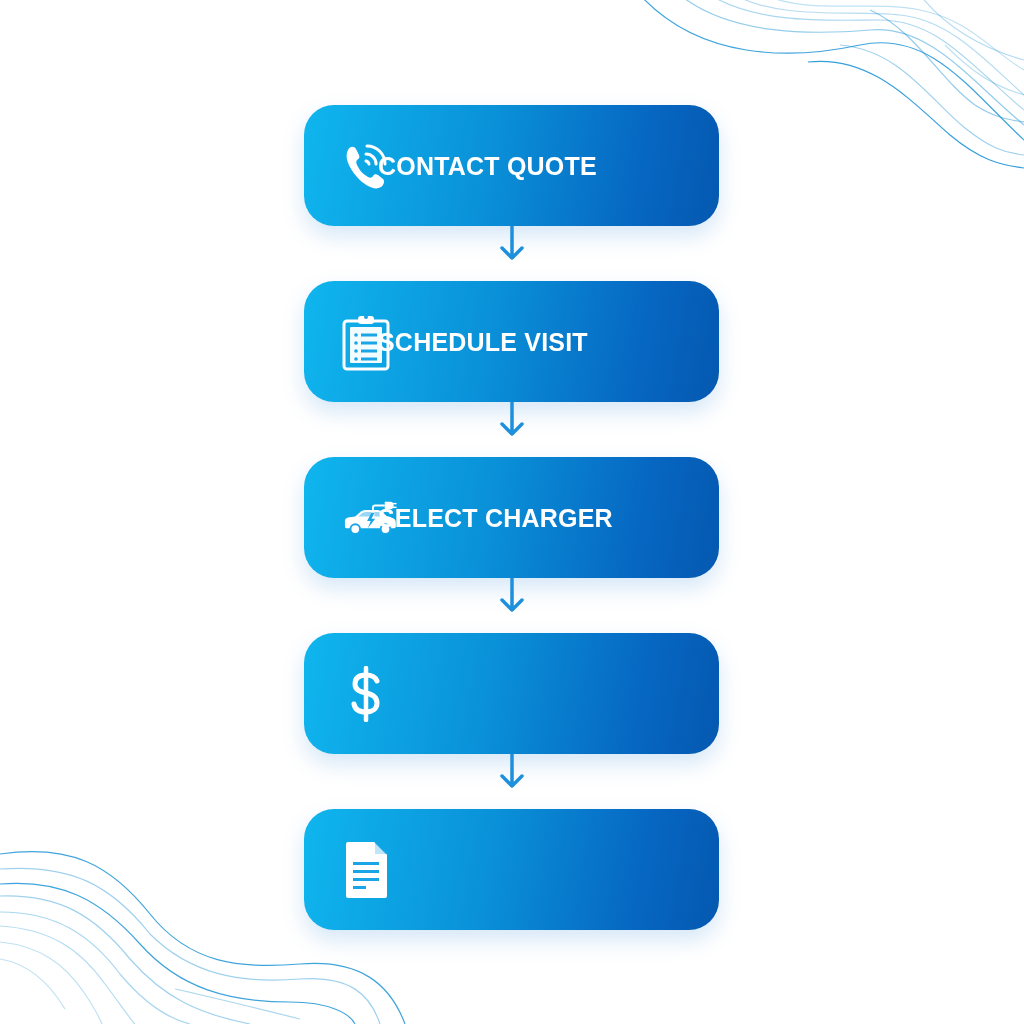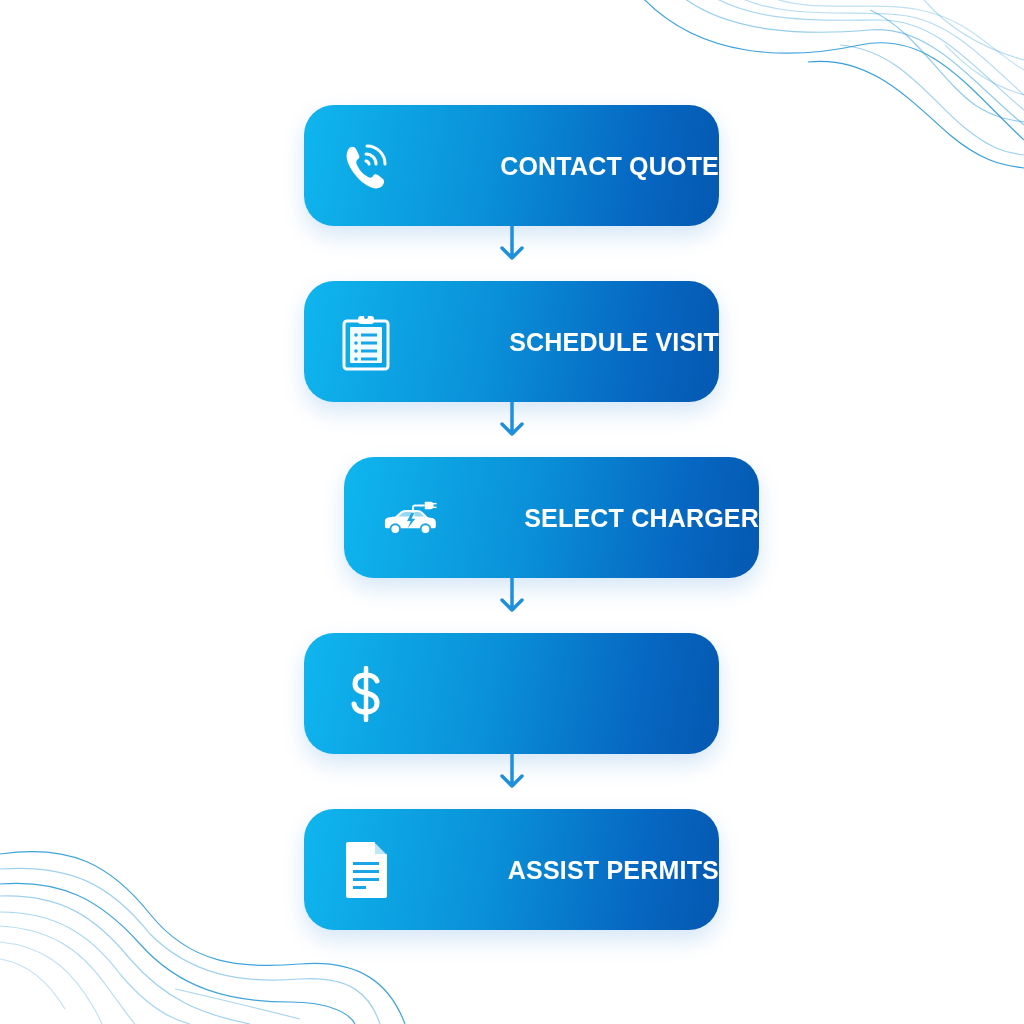--- a/index.html
+++ b/index.html
@@ -17,21 +17,21 @@
       box-shadow:0 10px 22px rgba(20,120,210,0.18);
       display:flex; align-items:center;
       cursor:pointer;
     }
     .step .icon {
       position:absolute; left:30px; top:50%; transform:translateY(-50%);
       width:64px; height:64px; display:flex; align-items:center; justify-content:center;
     }
     .step .label {
       position:absolute; left:0; right:0; top:50%; transform:translateY(-50%);
-      text-align:right; padding-left:50px;
+      text-align:left; padding-left:74px;
       color:#ffffff; font-weight:bold; font-size:25px; letter-spacing:0.2px;
     }
     .arrow { position:absolute; left:497px; width:30px; height:36px; }
   </style>
 </head>
 <body>
 
 <svg class="waves" style="right:0; top:0;" width="384" height="200" viewBox="0 0 384 200">
   <g stroke="#2a9ad8" stroke-width="1.2">
     <path d="M0 -5 C 60 60, 150 60, 220 45 C 290 30, 330 90, 384 140" opacity="0.9"></path>
@@ -96,21 +96,21 @@
       </g>
     </svg>
   </span>
   <span class="label">SCHEDULE VISIT</span>
 </div>
 
 <svg class="arrow" style="top:402px;" viewBox="0 0 30 36">
   <path d="M15 0 V 32 M5 22 L15 32 L25 22" stroke="#1e8fdc" stroke-width="3.5" fill="none" stroke-linecap="round" stroke-linejoin="round"></path>
 </svg>
 
-<div class="step" style="top:457px;margin-left:40px;">
+<div class="step" style="top:457px;">
   <span class="icon">
     <svg width="76" height="52" viewBox="0 0 76 52" style="margin-left:8px;">
       <path d="M42 20 L42 12 Q42 9 45 9 L58 9" stroke="#fff" stroke-width="2.5" fill="none"></path>
       <path d="M58 4 L66 4 Q70 4 70 9 Q70 14 66 14 L58 14 Z" fill="#fff"></path>
       <rect x="69" y="5.5" width="5" height="2" fill="#fff"></rect>
       <rect x="69" y="10.5" width="5" height="2" fill="#fff"></rect>
       <path d="M4 38 L4 30 Q4 26 10 25 L18 24 L26 17 Q29 15 33 15 L48 15 Q53 15 56 19 L62 25 L68 26 Q73 27 73 32 L73 38 Q73 40 71 40 L6 40 Q4 40 4 38 Z" fill="#fff"></path>
       <path d="M22 24 L28 19 Q30 18 33 18 L40 18 L40 24 Z" fill="#1aa5e6" opacity="0.45"></path>
       <path d="M44 18 L49 18 Q52 18 54 21 L57 24 L44 24 Z" fill="#1aa5e6" opacity="0.45"></path>
       <path d="M40 19 L34 30 L39 30 L35 40 L45 27 L40 27 L44 19 Z" fill="#1aa5e6"></path>
@@ -145,14 +145,13 @@
       <path d="M32 1 L32 13 L44 13 Z" fill="#bfe6f8"></path>
       <path d="M32 1 L44 13" stroke="#1aa5e6" stroke-width="1.5"></path>
       <g fill="#1aa5e6">
         <rect x="10" y="21" width="26" height="3"></rect>
         <rect x="10" y="29" width="26" height="3"></rect>
         <rect x="10" y="37" width="26" height="3"></rect>
         <rect x="10" y="45" width="13" height="3"></rect>
       </g>
     </svg>
   </span>
-  <span class="label">ASSIST PERMITS</span>
 </div>
 
 </body></html>

